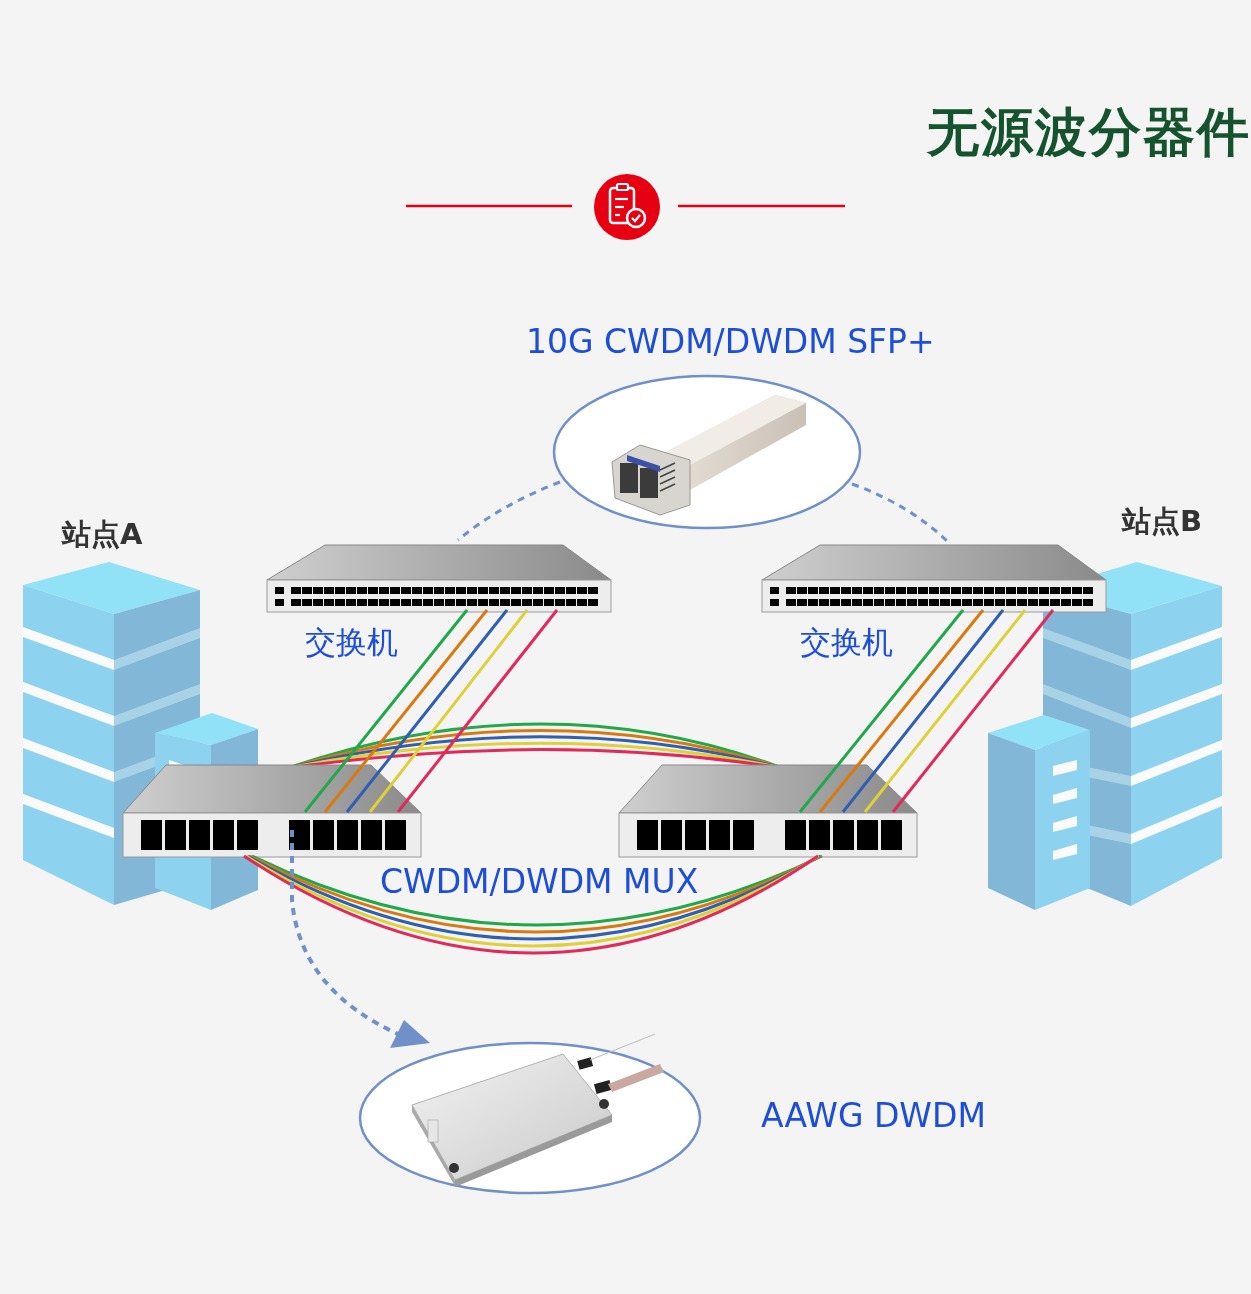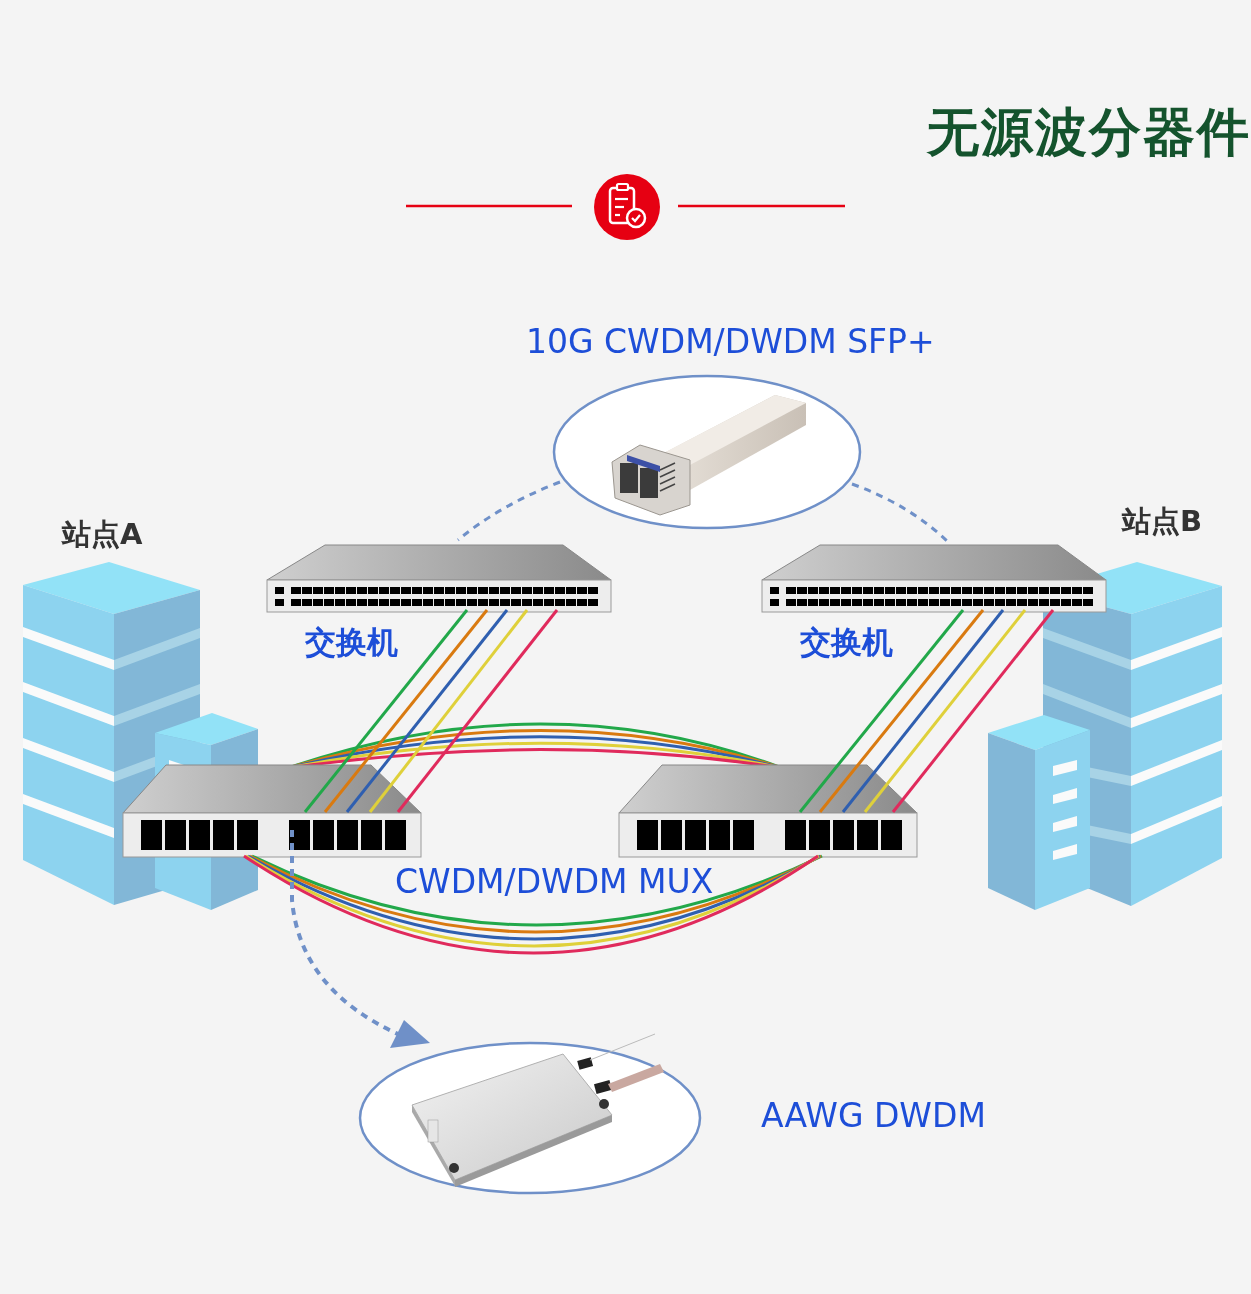--- a/index.html
+++ b/index.html
@@ -4,24 +4,24 @@
 <style>
   html,body{margin:0;padding:0;background:#f4f4f4;}
   body{width:1251px;height:1294px;position:relative;overflow:hidden;font-family:"DejaVu Sans","Liberation Sans",sans-serif;}
   #scene{position:absolute;left:0;top:0;width:1251px;height:1294px;}
   .title{position:absolute;left:0;width:1251px;top:98px;text-align:right;font-size:52px;font-weight:bold;color:#14532d;letter-spacing:2px;}
   .label{position:absolute;color:#1d4ed8;white-space:nowrap;}
   .lbl-sfp{left:526px;top:322px;font-size:33px;}
   .lbl-site{font-size:29px;font-weight:bold;color:#333;text-align:right;}
   .lbl-siteA{left:62px;top:515px;}
   .lbl-siteB{left:1090px;top:502px;margin-left:32px;}
-  .lbl-sw{font-size:31px;font-weight:bold;}
+  .lbl-sw{font-size:31px;}
   .lbl-sw1{left:305px;top:622px;}
   .lbl-sw2{left:800px;top:622px;}
-  .lbl-mux{left:395px;top:862px;font-size:33px;}
+  .lbl-mux{left:380px;top:862px;font-size:33px;}
   .lbl-aawg{left:752px;top:1096px;font-size:33px;margin-left:9px;}
 </style>
 </head>
 <body>
 
 <div class="title">无源波分器件</div>
 
 <svg id="scene" viewBox="0 0 1251 1294" xmlns="http://www.w3.org/2000/svg">
   <defs>
     <linearGradient id="topg" x1="0" x2="1" y1="0" y2="0">

